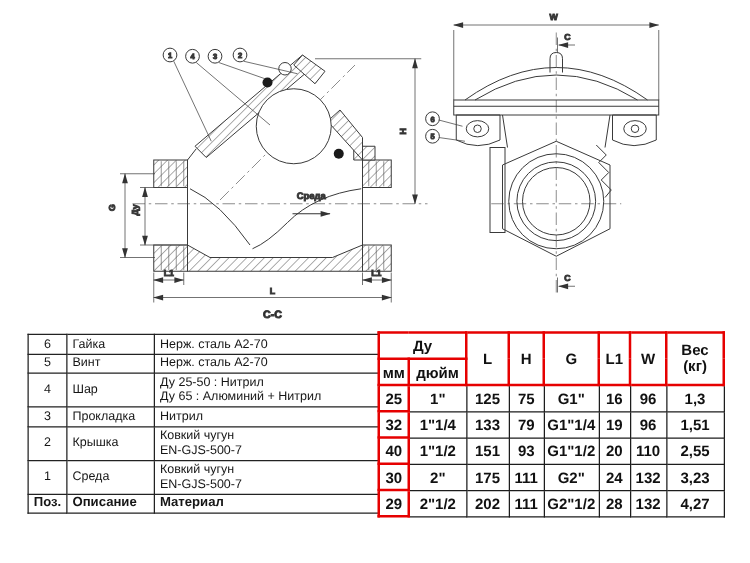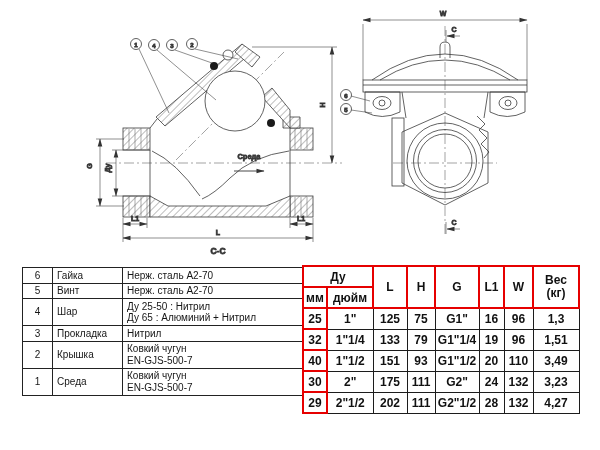--- a/index.html
+++ b/index.html
@@ -262,20 +262,25 @@
           <div>EN-GJS-500-7</div>
         </td>
   </tr>
   <tr>
     <td class="pos">1</td>
     <td>Среда</td>
     <td>
           <div>Ковкий чугун</div>
           <div>EN-GJS-500-7</div>
         </td>
+  </tr>
+  <tr class="hdr">
+    <td class="pos">Поз.</td>
+    <td>Описание</td>
+    <td>Материал</td>
   </tr>
 </tbody>
   </table>
 
 <table class="dim-table">
   <colgroup>
     <col style="width:24px">
       <col style="width:46px">
       <col style="width:34px">
       <col style="width:28px">
@@ -322,21 +327,21 @@
     <td class="bc">1,51</td>
   </tr>
   <tr>
     <td class="rh">40</td>
     <td class="bc">1"1/2</td>
     <td class="bc">151</td>
     <td class="bc">93</td>
     <td class="bc">G1"1/2</td>
     <td class="bc">20</td>
     <td class="bc">110</td>
-    <td class="bc">3,49</td>
+    <td class="bc">2,55</td>
   </tr>
   <tr>
     <td class="rh">30</td>
     <td class="bc">2"</td>
     <td class="bc">175</td>
     <td class="bc">111</td>
     <td class="bc">G2"</td>
     <td class="bc">24</td>
     <td class="bc">132</td>
     <td class="bc">3,23</td>

